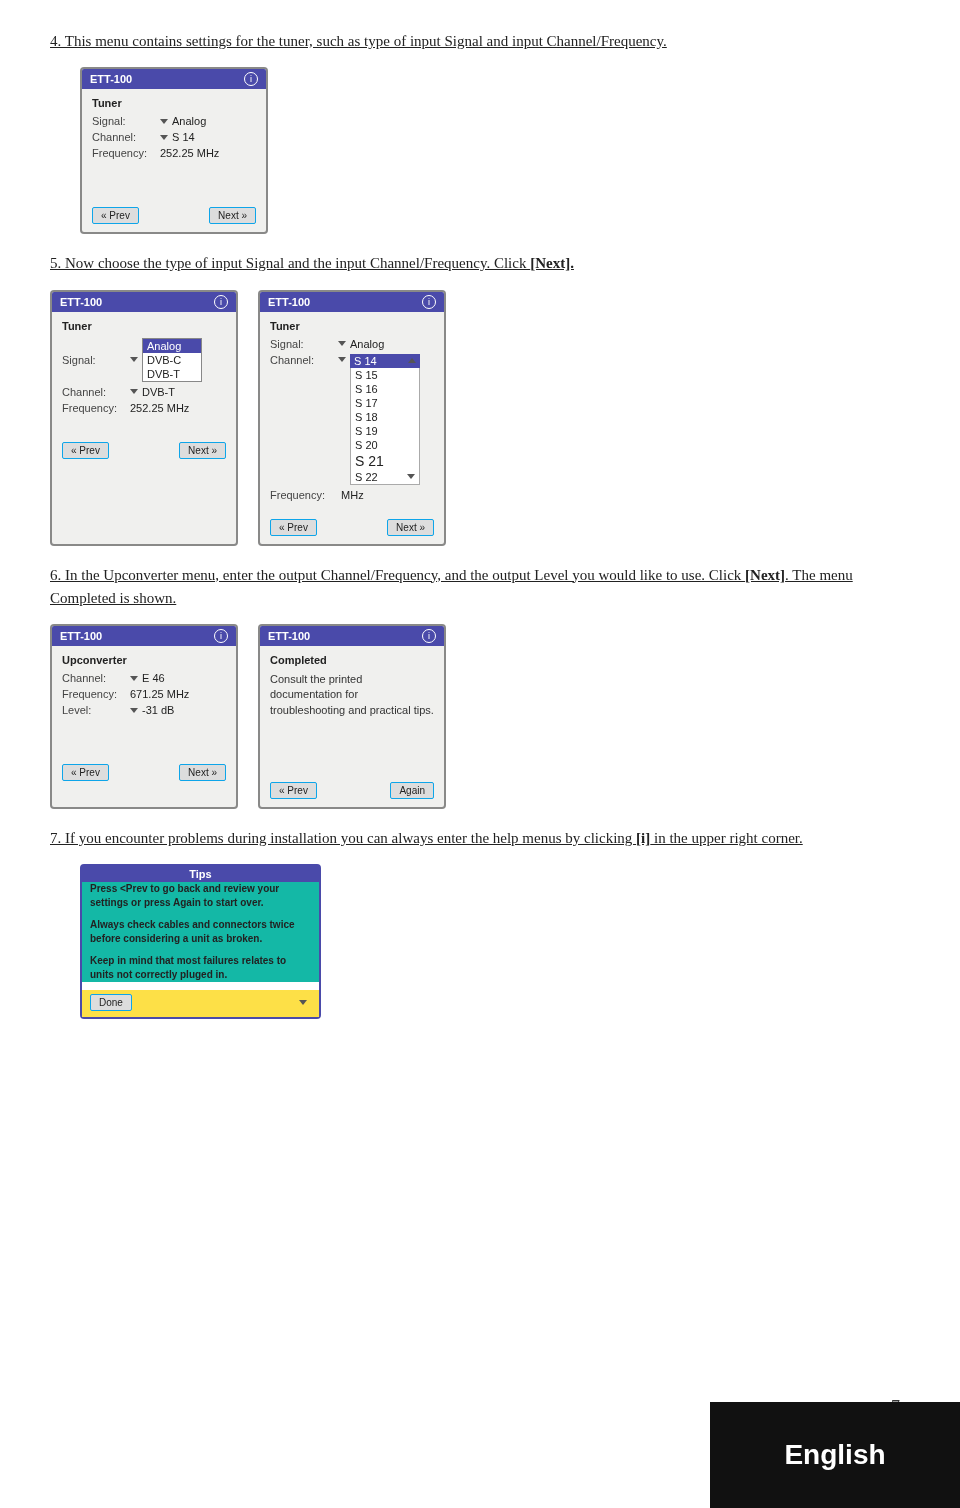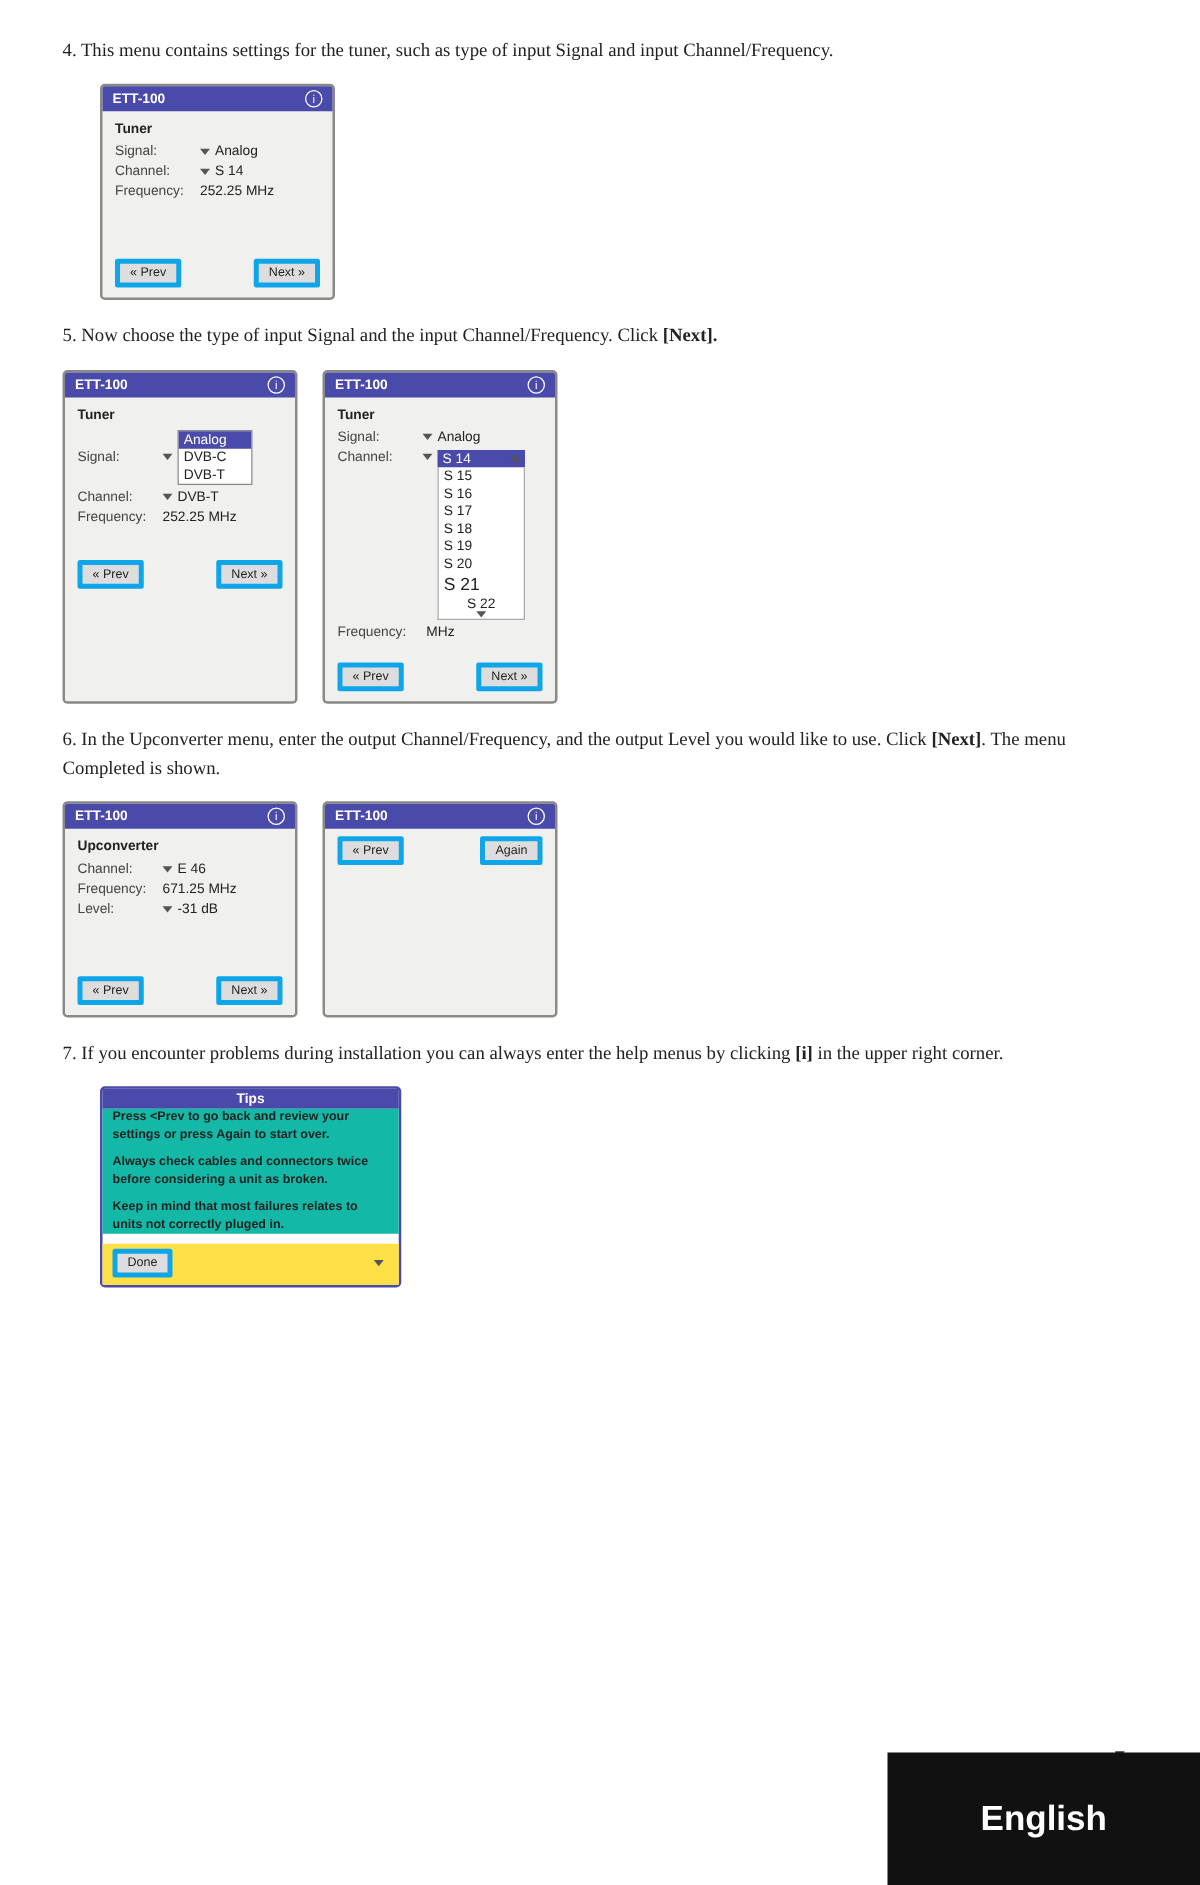--- a/index.html
+++ b/index.html
@@ -13,20 +13,21 @@
       position: relative;
     }
 
     .page-content {
       padding: 30px 50px 20px 50px;
     }
 
     .para {
       margin-bottom: 14px;
       line-height: 1.55;
+      text-decoration: underline;
     }
 
     .bold { font-weight: bold; }
 
     
     .ui-box {
       border: 2px solid #555a;
       border-radius: 4px;
       width: 188px;
       display: inline-block;
@@ -106,21 +107,21 @@
       vertical-align: middle;
     }
 
     .ui-box-footer {
       display: flex;
       justify-content: space-between;
       padding: 6px 10px 8px 10px;
     }
 
     .ui-btn {
-      border: 4px solid #0ea5e9;
+      border: 1px solid #0ea5e9;
       background: #ddd;
       border-radius: 2px;
       padding: 2px 8px;
       font-size: 10px;
       cursor: pointer;
       color: #222;
     }
 
     .ui-spacer {
       height: 30px;
@@ -353,21 +354,21 @@
                 <span class="scroll-arrow-up"></span>
               </div>
               <div style="background:#fff;border:1px solid #aaa;border-top:none;">
                 <div style="padding:1px 4px;font-size:11px;">S 15</div>
                 <div style="padding:1px 4px;font-size:11px;">S 16</div>
                 <div style="padding:1px 4px;font-size:11px;">S 17</div>
                 <div style="padding:1px 4px;font-size:11px;">S 18</div>
                 <div style="padding:1px 4px;font-size:11px;">S 19</div>
                 <div style="padding:1px 4px;font-size:11px;">S 20</div>
                 <div style="padding:1px 4px;font-size:14px;">S 21</div>
-                <div style="padding:1px 4px;font-size:11px;display:flex;align-items:center;justify-content:space-between;flex-direction:column;">
+                <div style="padding:1px 4px;font-size:11px;display:flex;align-items:center;justify-content:space-between;">
                   <span>S 22</span>
                   <span class="scroll-arrow-down"></span>
                 </div>
               </div>
             </div>
           </span>
         </div>
         <div class="ui-row">
           <span class="ui-label">Frequency:</span>
           <span class="ui-value">
@@ -422,20 +423,25 @@
       <div class="ui-box-footer">
         <button class="ui-btn">« Prev</button>
         <button class="ui-btn">Next »</button>
       </div>
     </div>
 
     <div class="ui-box">
       <div class="ui-box-header">
         <span class="title">ETT-100</span>
         <span class="info-btn">i</span>
+      </div>
+      <div class="ui-box-body">
+        <div class="ui-section-title">Completed</div>
+        <p style="font-size:11px;line-height:1.4;color:#333;">Consult the printed documentation for troubleshooting and practical tips.</p>
+        <div style="height:50px;"></div>
       </div>
       <div class="ui-box-footer">
         <button class="ui-btn">« Prev</button>
         <button class="ui-btn">Again</button>
       </div>
     </div>
   </div>
 
   <p class="para">
     <span>7. If you encounter problems during installation you can always enter the help menus by clicking </span><span class="bold">[i]</span><span> in the upper right corner.</span>

